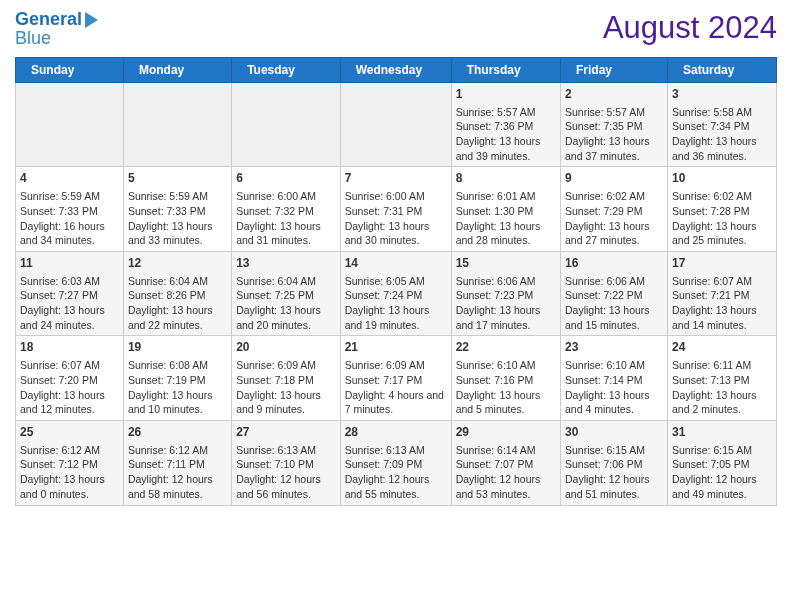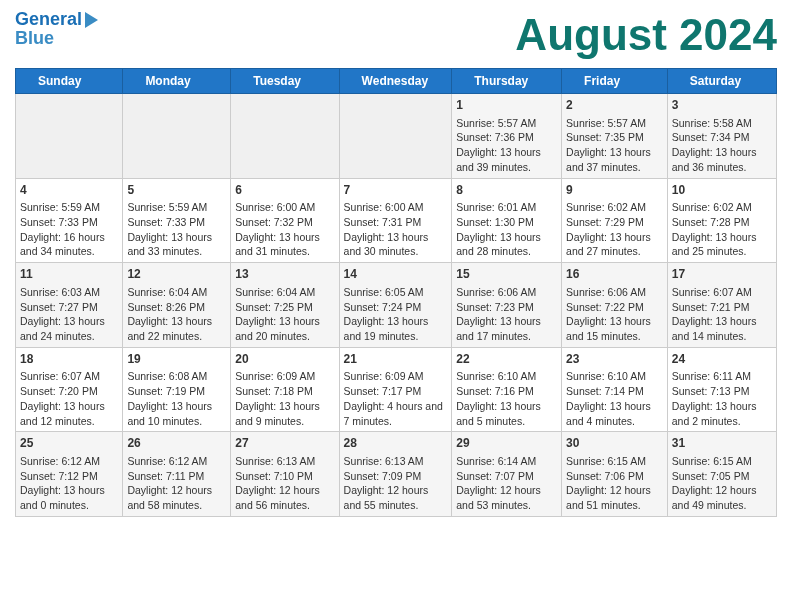--- a/index.html
+++ b/index.html
@@ -27,38 +27,38 @@
       color: #333;
       line-height: 1.1;
     }
     .logo-text span {
       color: #1a6fb5;
     }
     .title-block {
       text-align: right;
     }
     .title-block h1 {
-      font-size: 44px;
-      font-weight: bold;
-      color: #0f766e;
+      font-size: 31px;
+      font-weight: normal;
+      color: #4c1d95;
     }
     .title-block h2 {
       font-size: 18px;
       font-weight: normal;
       color: #555;
     }
     table {
       width: 100%;
       border-collapse: collapse;
       font-size: 11px;
     }
     thead tr th {
       background-color: #2176c7;
       color: white;
-      padding: 5px 22px;
+      padding: 5px 15px;
       text-align: left;
       font-size: 12px;
       font-weight: bold;
       border: 1px solid #1a5fa0;
     }
     tbody tr td {
       border: 1px solid #ccc;
       vertical-align: top;
       padding: 3px 4px;
       height: 75px;
@@ -87,21 +87,21 @@
 </head>
 <body>
 
 <div class="header">
   <div class="logo">
     <div style="display:flex; flex-direction:column; align-items:flex-end;">
       <div style="display:flex; align-items:center; gap:1px;">
         <span class="logo-text"><span>General</span></span>
         <div style="width:0; height:0; border-top:8px solid transparent; border-bottom:8px solid transparent; border-left:13px solid #3a8cc4; margin-left:2px;"></div>
       </div>
-      <span style="font-size:18px; font-weight:bold; color:#3a8cc4; margin-top:-2px; align-self:flex-start;">Blue</span>
+      <span style="font-size:18px; font-weight:normal; color:#3a8cc4; margin-top:-2px; align-self:flex-start;">Blue</span>
     </div>
   </div>
   <div class="title-block">
     <h1>August 2024</h1>
   </div>
 </div>
 
 <table>
   <thead>
     <tr>

